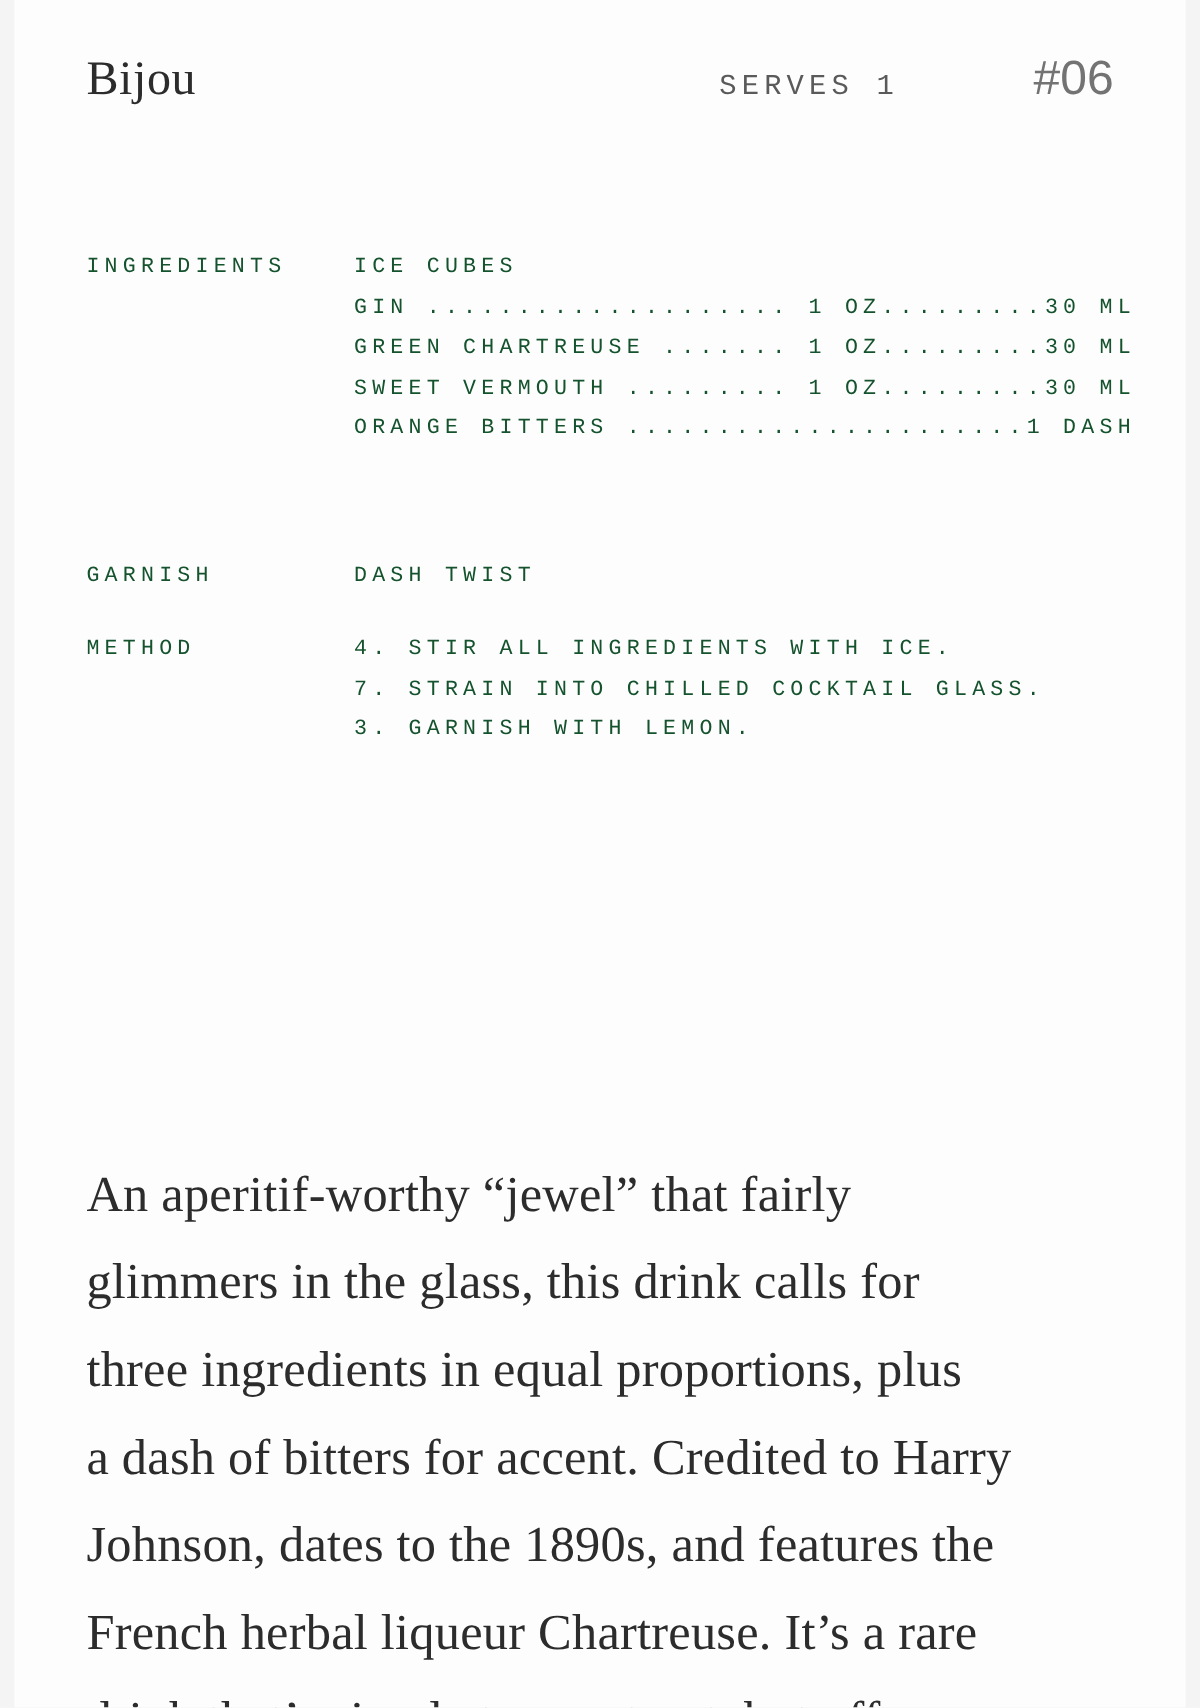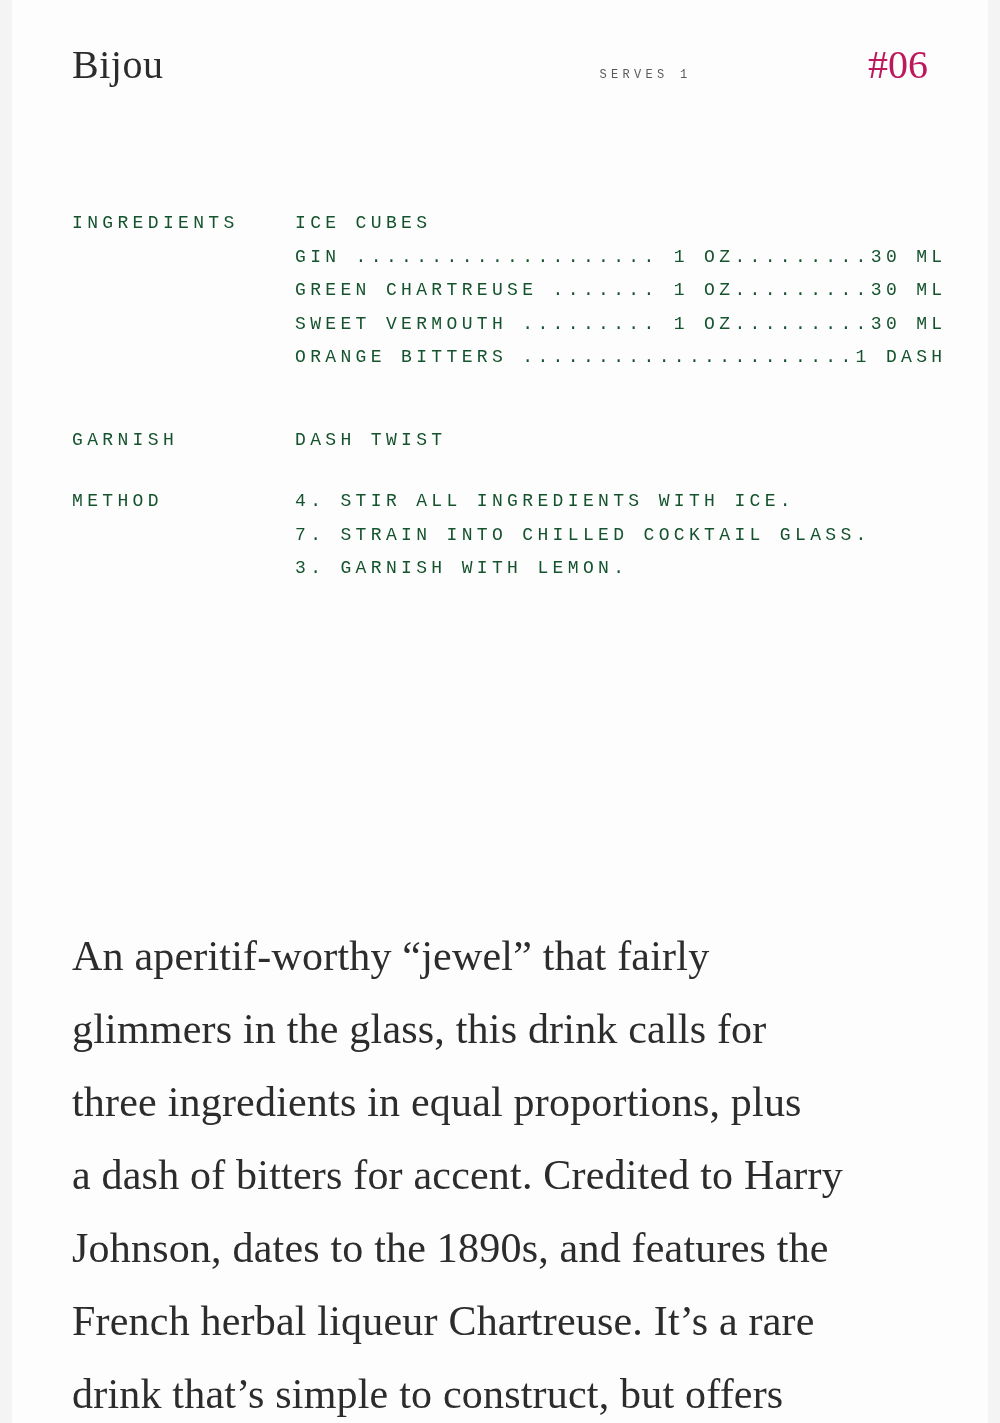--- a/index.html
+++ b/index.html
@@ -29,42 +29,42 @@
     margin: 0;
     font-family: "Liberation Serif", serif;
     font-weight: 400;
     font-size: 40px;
     line-height: 46px;
     letter-spacing: 0.5px;
     color: #2c2c2c;
   }
   .serves {
     margin-left: 436px;
-    font-size: 12px;
+    font-size: 24px;
     letter-spacing: 4.3px;
     color: #5a5a5a;
     white-space: pre;
   }
   .recipe-number {
     margin-left: auto;
-    font-family: Liberation Serif, serif;
+    font-family: Liberation Sans, sans-serif;
     font-size: 40px;
     line-height: 46px;
-    color: #be185d;
+    color: #737373;
   }
 
   
   .recipe {
     margin-top: 119px;
   }
   .section {
     display: grid;
     grid-template-columns: 223px 1fr;
   }
-  .section.garnish { margin-top: 49px; }
+  .section.garnish { margin-top: 89px; }
   .section.method  { margin-top: 28px; }
   .section-label, .mono-line {
     font-size: 18px;
     line-height: 33.5px;
     letter-spacing: 4.35px;
     color: #14532d;
     white-space: pre;
   }
   .section-label { align-self: start; }
 

